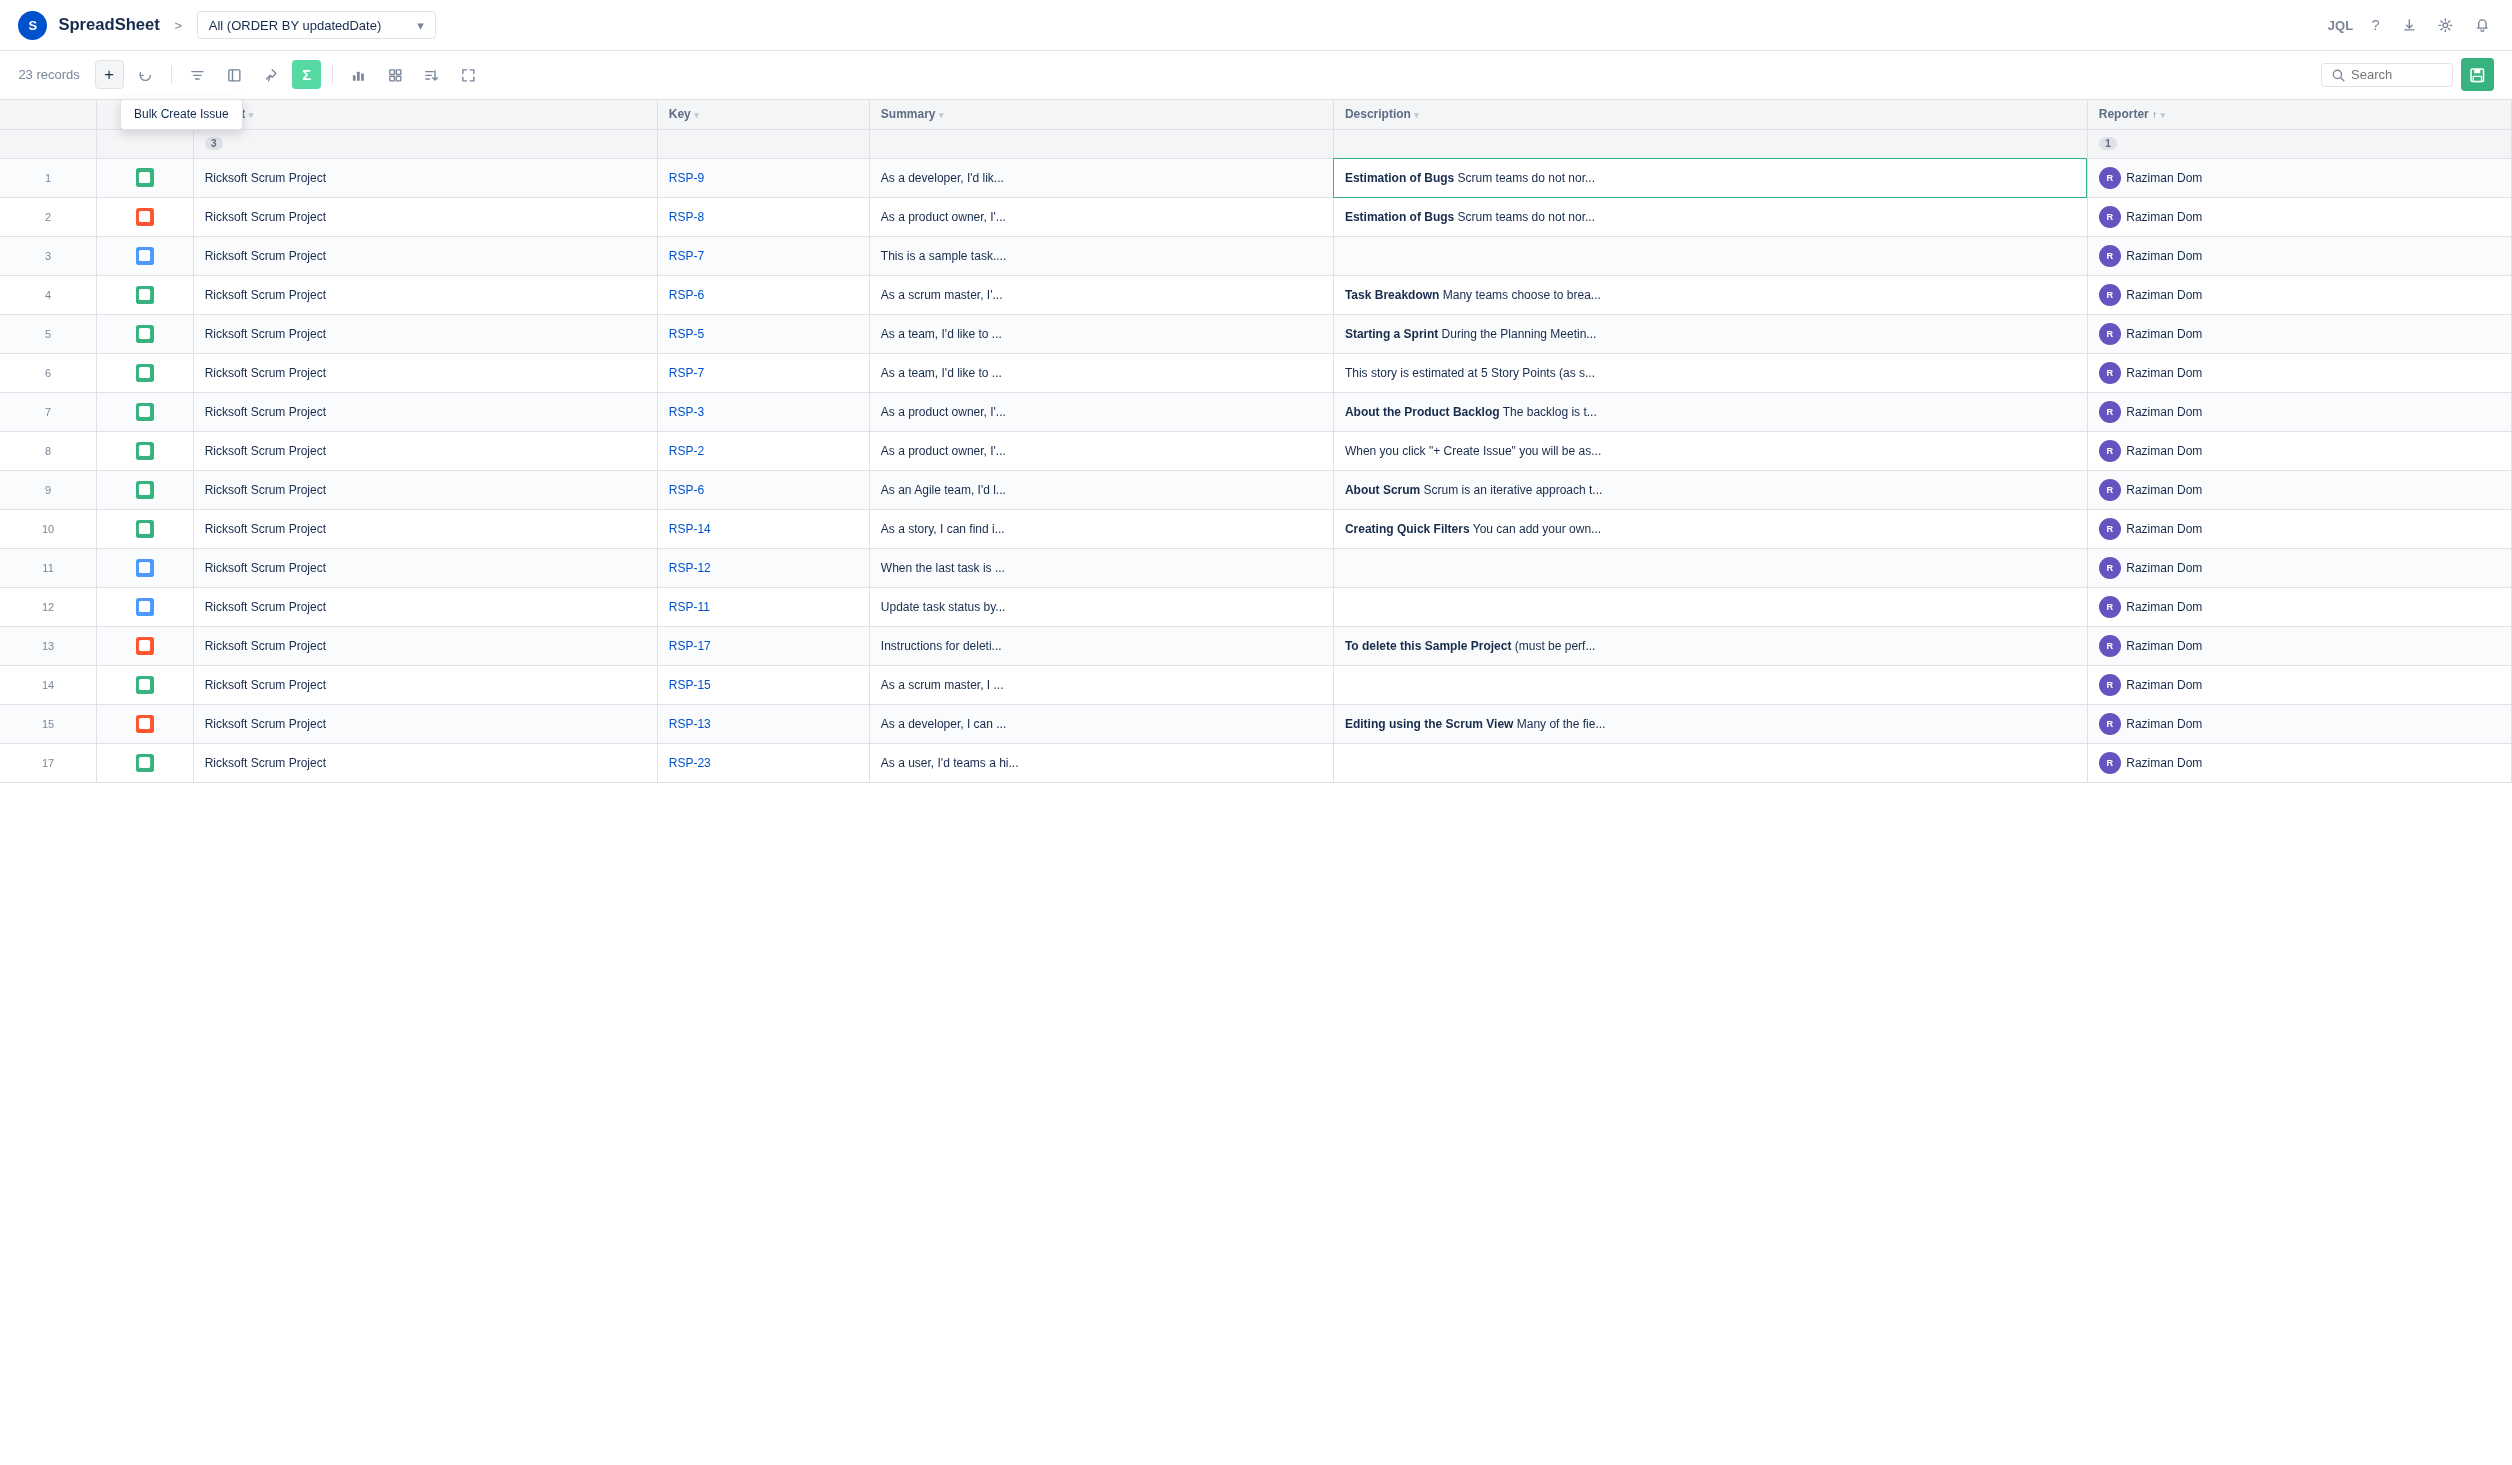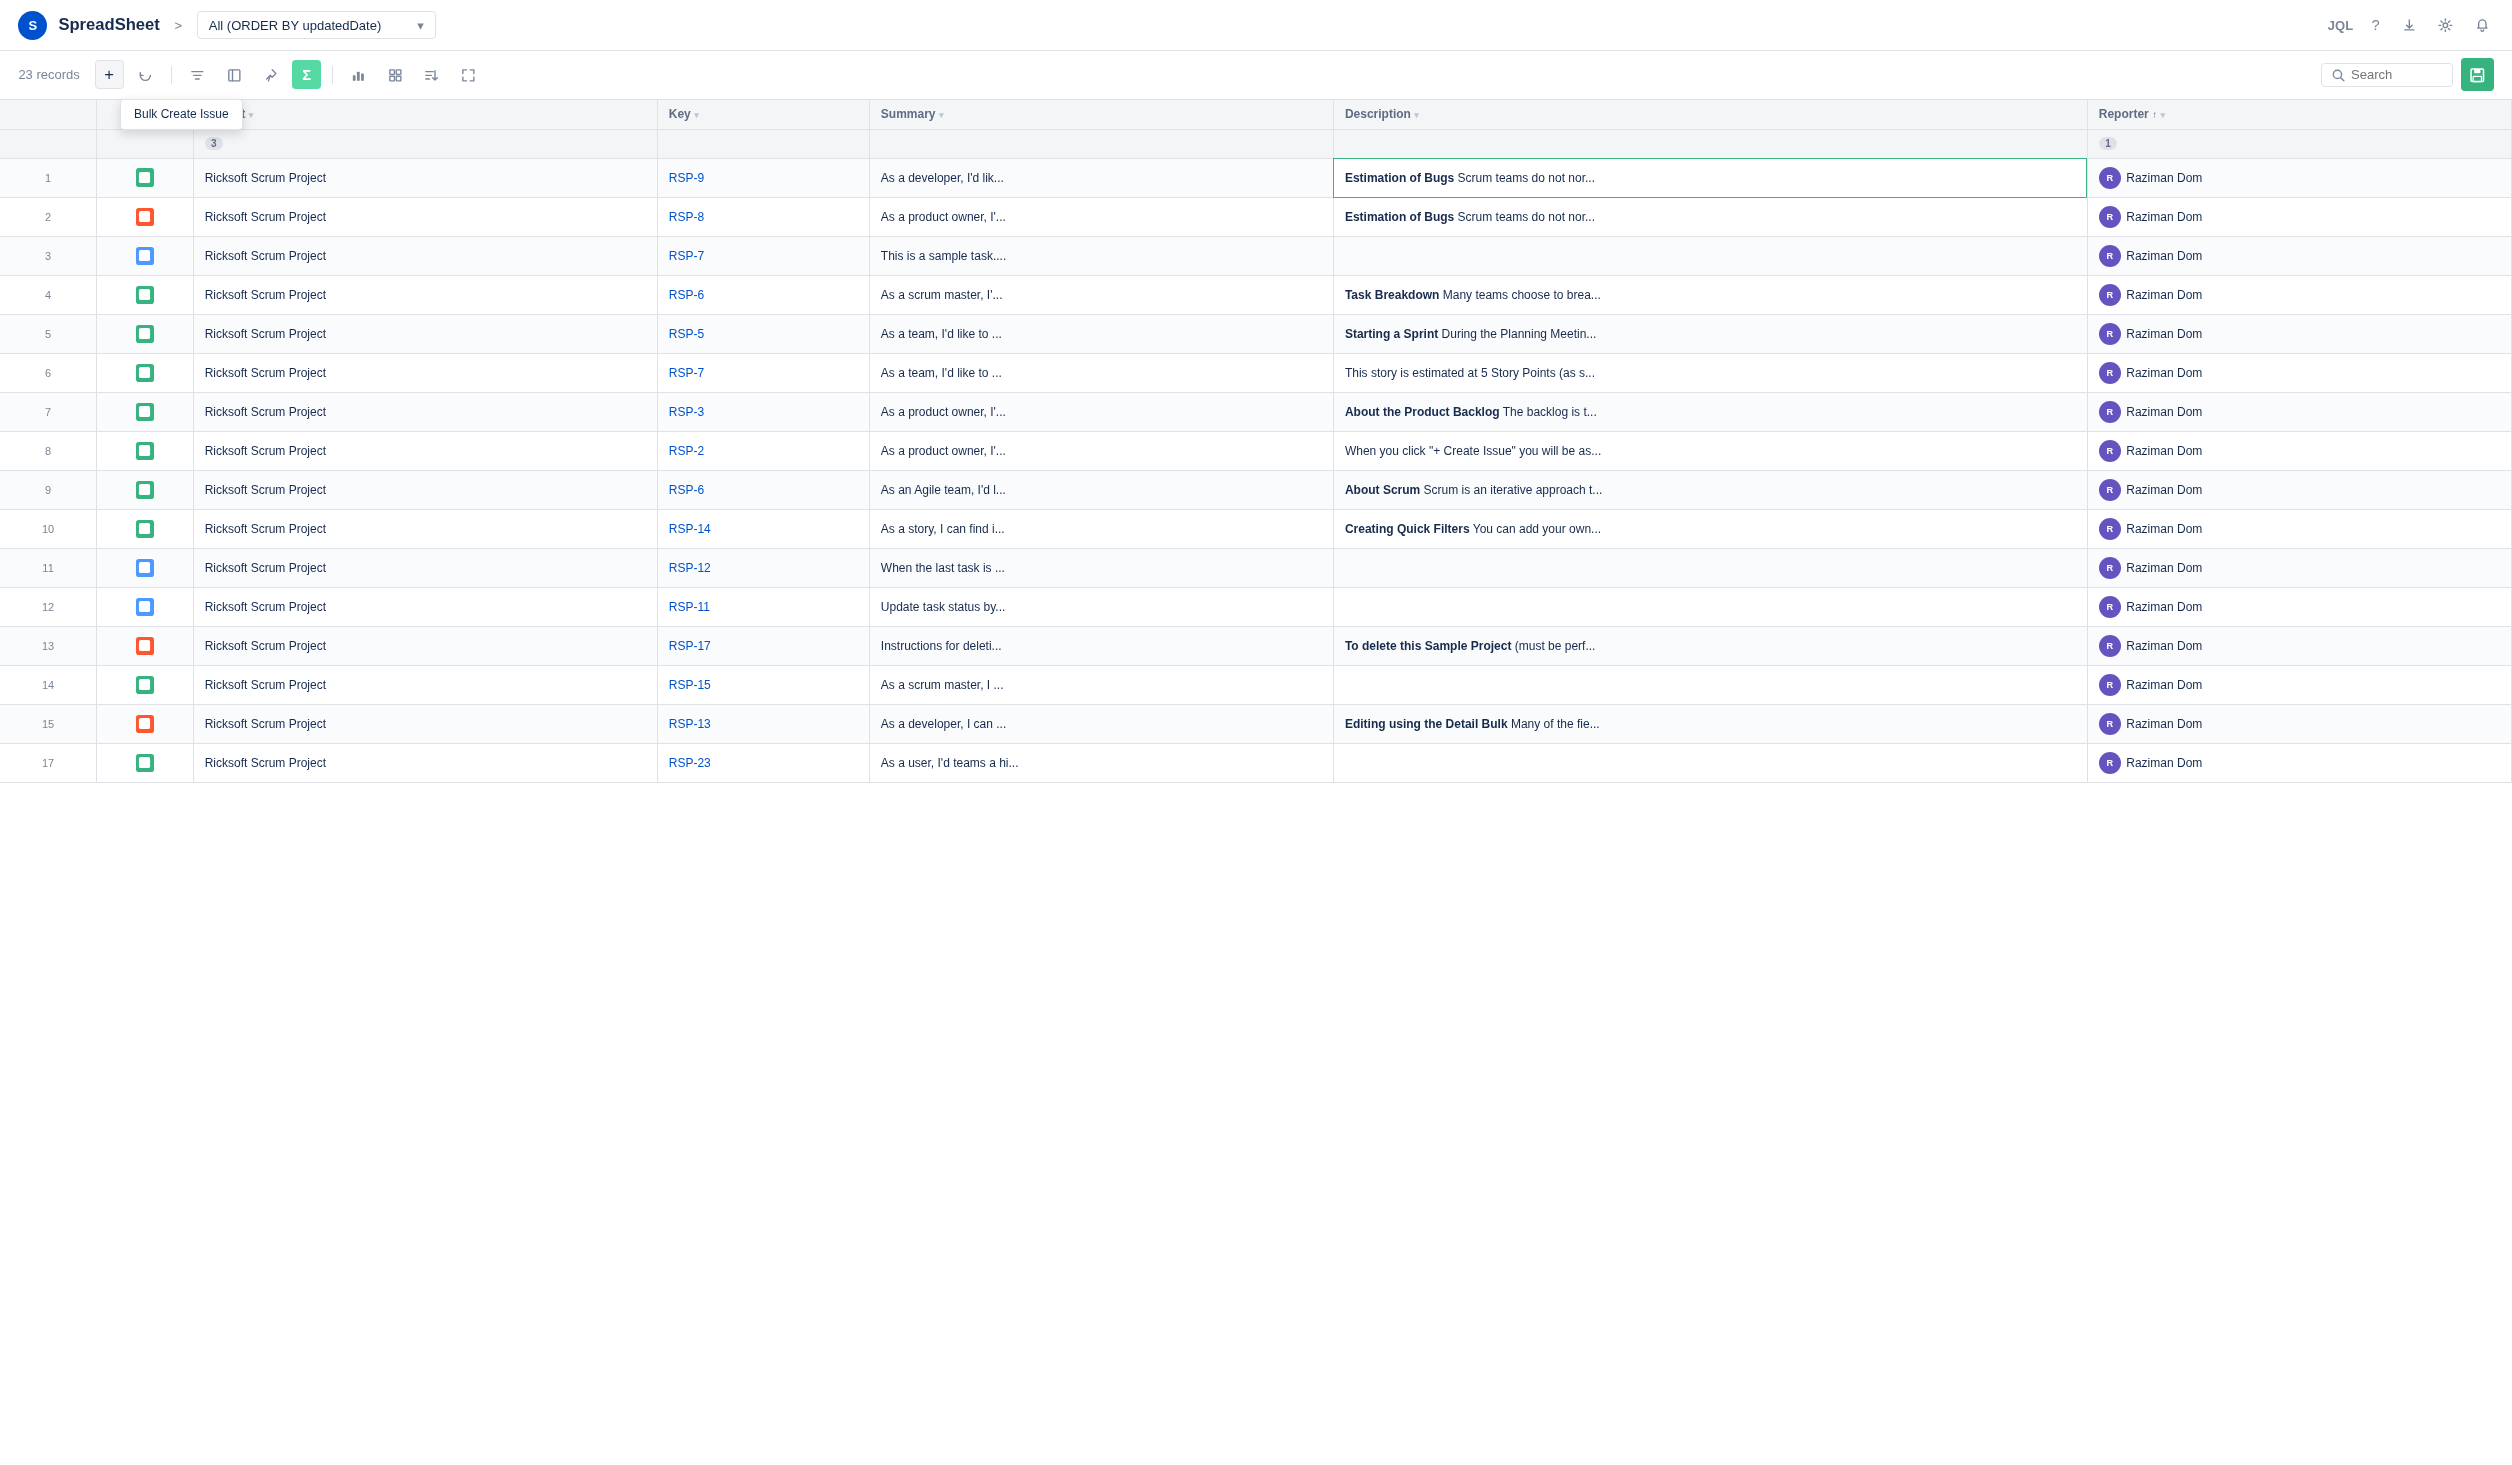--- a/index.html
+++ b/index.html
@@ -498,21 +498,21 @@
           <td class="row-num-cell">15</td>
           <td style="text-align: center;"><span class="type-icon type-bug" style="background: rgb(255, 86, 48);">
               <svg width="13" height="13" viewBox="0 0 14 14" fill="white">
                 <rect x="1" y="1" width="12" height="12" rx="2"></rect>
                 <rect x="4" y="4" width="6" height="6" rx="1" fill="white"></rect>
               </svg>
             </span></td>
           <td>Ricksoft Scrum Project</td>
           <td><a class="key-link" href="#">RSP-13</a></td>
           <td>As a developer, I can ...</td>
-          <td><strong>Editing using the Detail Bulk</strong> Many of the fie...</td>
+          <td><strong>Editing using the Scrum View</strong> Many of the fie...</td>
           <td class="reporter-cell"><span class="avatar" style="background: rgb(101, 84, 192);">R</span>Raziman Dom</td>
         </tr>
         <tr>
           <td class="row-num-cell">17</td>
           <td style="text-align: center;"><span class="type-icon type-story" style="background: rgb(54, 179, 126);">
               <svg width="13" height="13" viewBox="0 0 14 14" fill="white">
                 <rect x="1" y="1" width="12" height="12" rx="2"></rect>
                 <path d="M3 10l2-4 2 2 2-4 2 4" stroke="white" stroke-width="1.2" fill="none"></path>
               </svg>
             </span></td>

